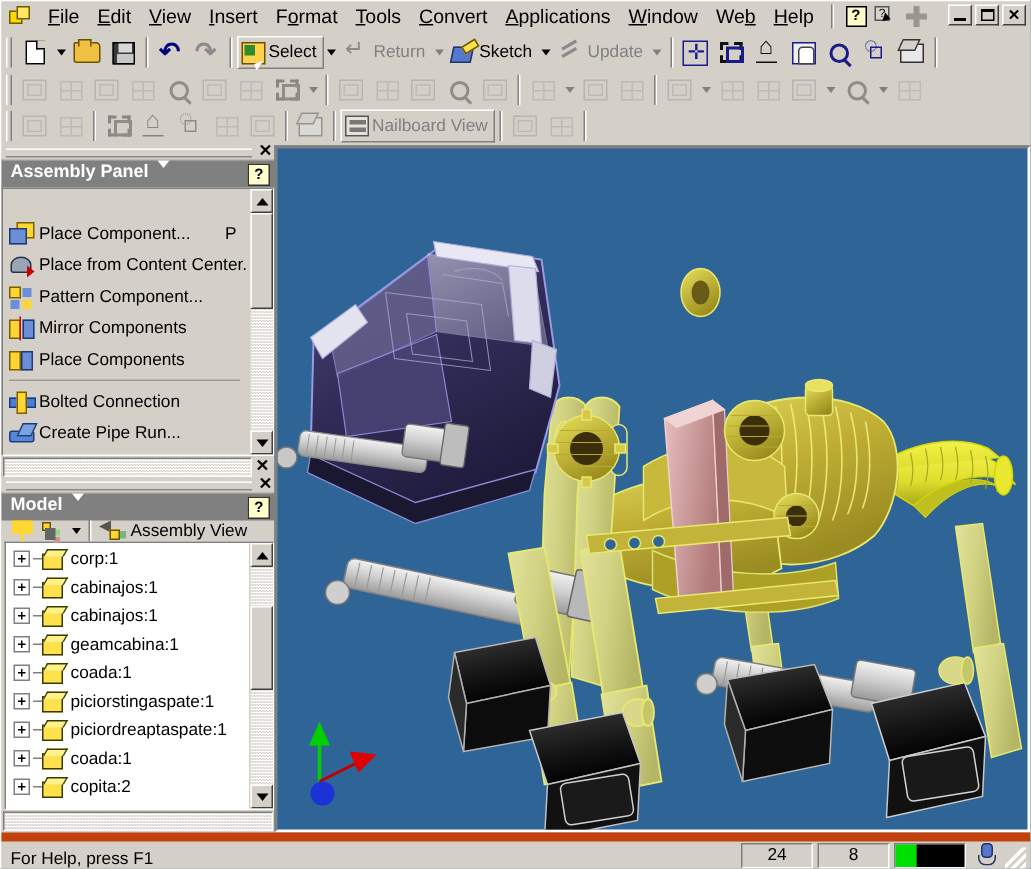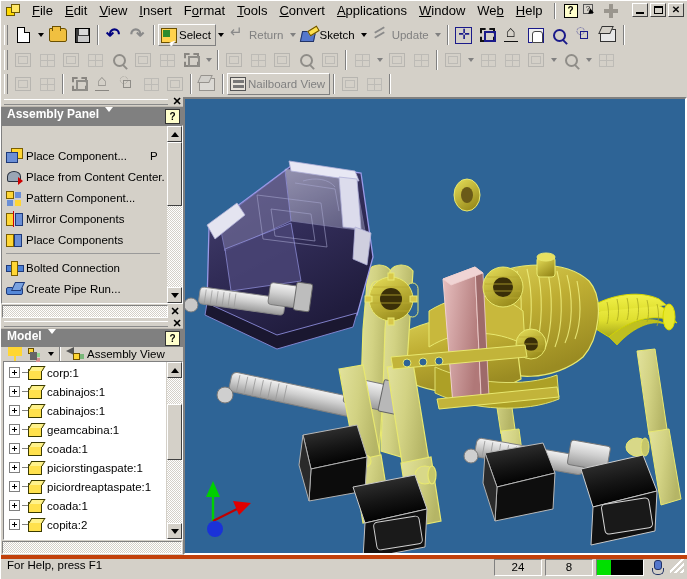--- a/index.html
+++ b/index.html
@@ -422,22 +422,22 @@
     overflow: hidden;
   }
   .vp-inner { position:absolute; inset:0; overflow:hidden; }
   svg.model { position:absolute; left:0; top:0; }
 
   
   .statusbar {
     position:absolute; left:0; right:0; bottom:0;
     height: 24px;
     background:#d4d0c8;
-    display:flex; align-items:flex-start;
-    border-top: 4px solid #c2410c;
+    display:flex; align-items:flex-end;
+    border-top: 6px solid #c2410c;
     padding: 0 2px;
   }
   .status-text {
     flex:1; padding-left:4px; font-size:11.5px;
   }
   .status-cell {
     min-width: 48px; height:17px;
     border:1px solid;
     border-color:#808080 #fff #fff #808080;
     margin-right:3px;

